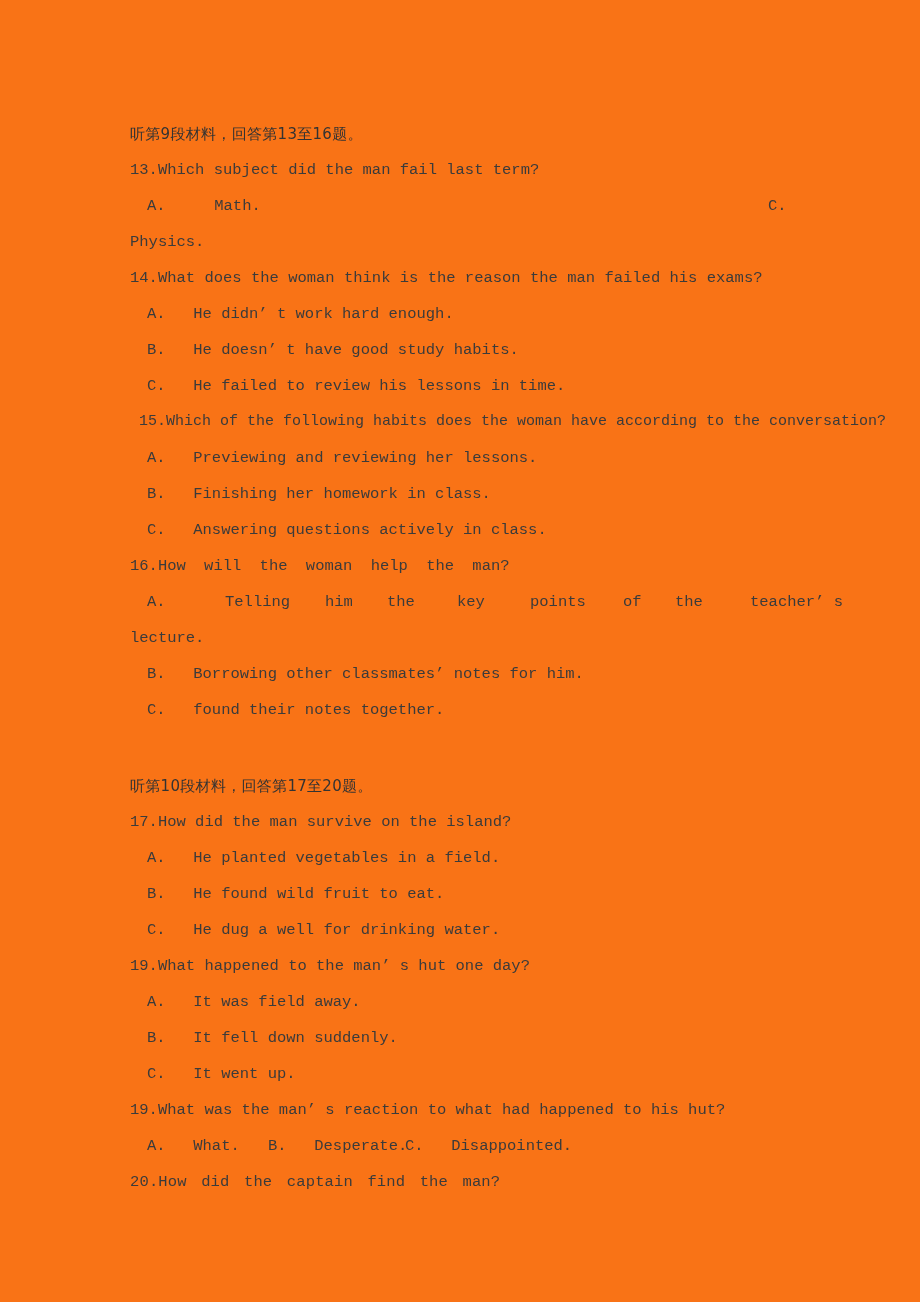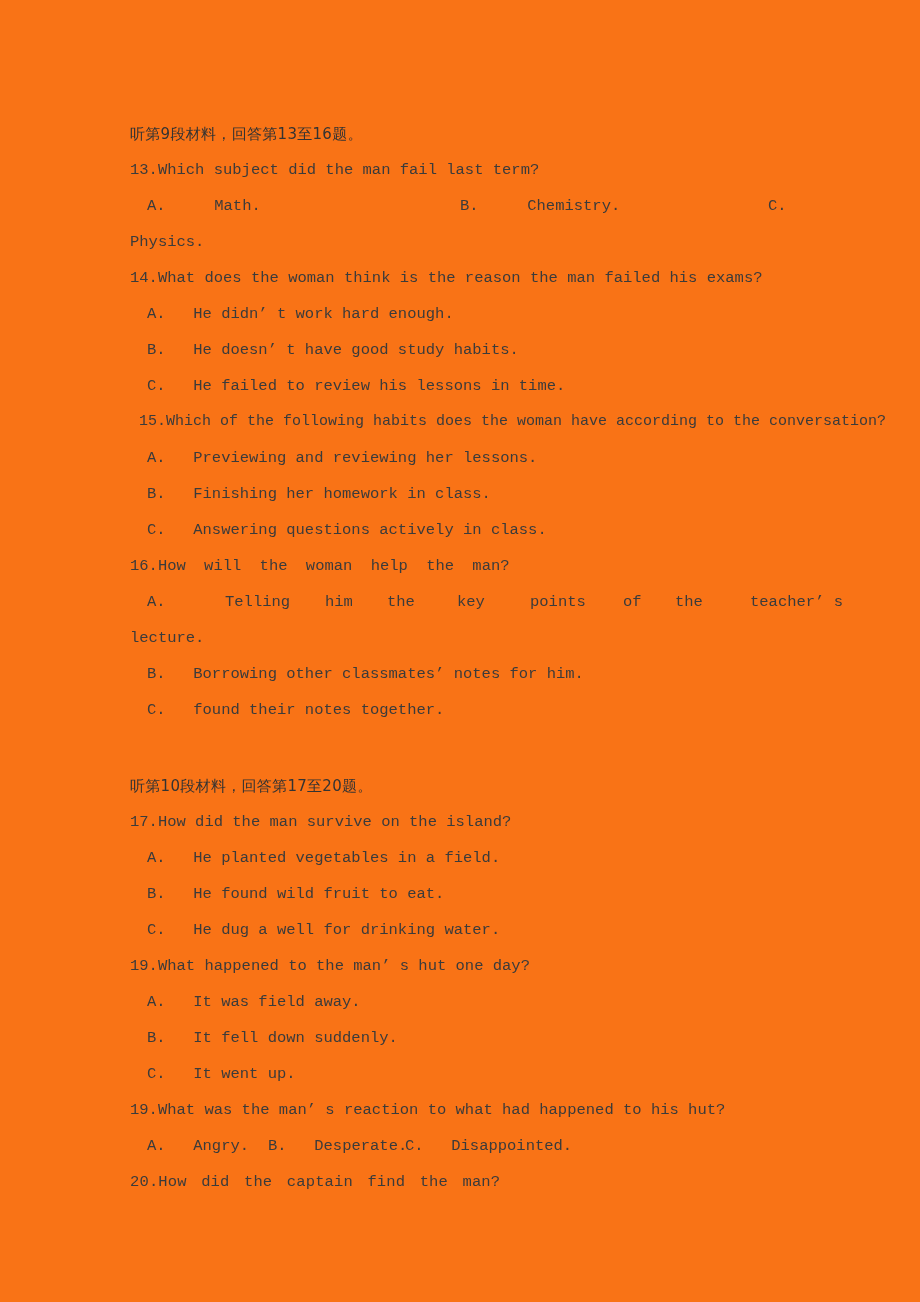--- a/index.html
+++ b/index.html
@@ -102,25 +102,20 @@
 
     <div class="cn-head">听第9段材料，回答第13至16题。</div>
 
     <div class="q">13.Which subject did the man fail last term?</div>
 
     <div class="opt-row">
       <span style="left:17px;text-align:center;">
         <span>A.</span>
         <span style="display:inline-block;width:30px;"></span>
         <span>Math.</span>
-      </span>
-      <span style="left:330px;">
-        <span>B.</span>
-        <span style="display:inline-block;width:30px;"></span>
-        <span>Chemistry.</span>
       </span>
       <span style="left:638px;">
         <span>C.</span>
       </span>
     </div>
 
     <div class="cont">Physics.</div>
 
     <div class="q">14.What does the woman think is the reason the man failed his exams?</div>
     <div class="opt">
@@ -220,21 +215,21 @@
       <span style="display:inline-block;width:9px;"></span>
       <span class="txt">It went up.</span>
     </div>
 
     <div class="q">19.What  was  the  man’ s reaction to what had happened to his hut?</div>
 
     <div class="opt-row">
       <span style="left:17px;">
         <span>A.</span>
         <span style="display:inline-block;width:9px;"></span>
-        <span>Angry.</span>
+        <span>What.</span>
       </span>
       <span style="left:138px;">
         <span>B.</span>
         <span style="display:inline-block;width:9px;"></span>
         <span>Desperate.</span>
       </span>
       <span style="left:275px;">
         <span>C.</span>
         <span style="display:inline-block;width:9px;"></span>
         <span>Disappointed.</span>

